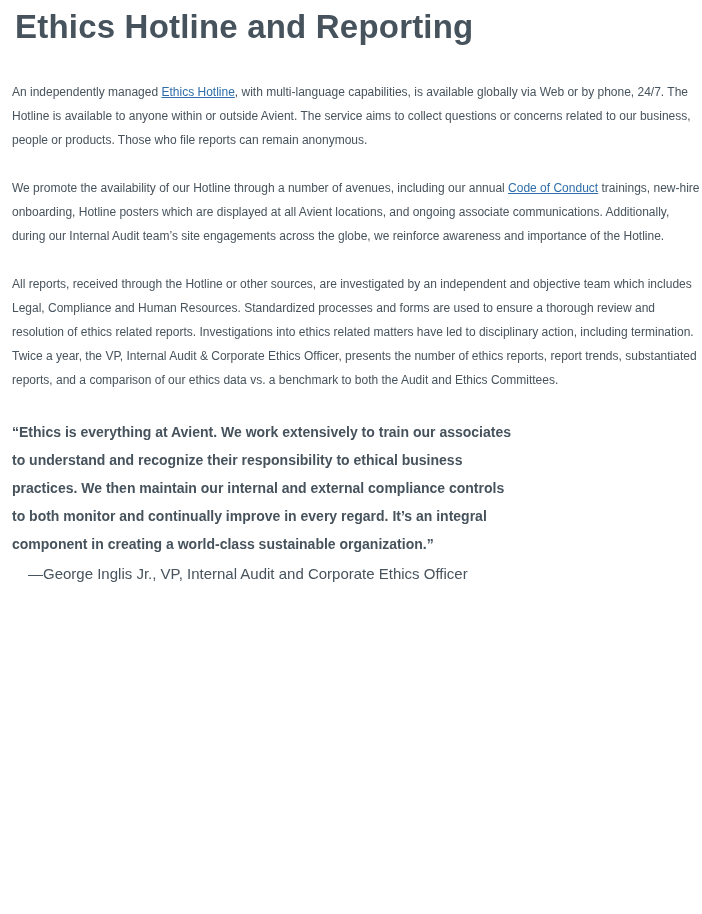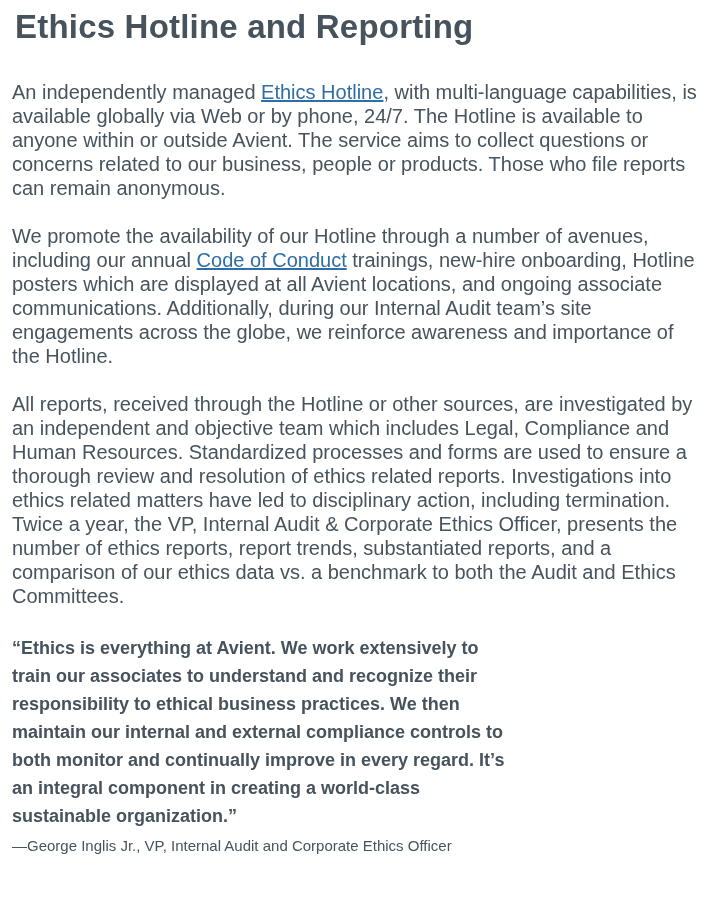--- a/index.html
+++ b/index.html
@@ -21,40 +21,40 @@
   .page-title {
     margin: 0 0 32px 3px;
     font-size: 33px;
     line-height: 42px;
     font-weight: bold;
     letter-spacing: 0.2px;
     color: #46525c;
   }
   .para {
     margin: 0 0 24px 0;
-    font-size: 20px;
+    font-size: 12px;
     line-height: 24px;
     max-width: 700px;
   }
   .inline-link {
     color: #2e6da8;
     text-decoration: underline;
     cursor: pointer;
   }
   .pull-quote {
     margin: 26px 0 0 0;
     padding: 0;
     max-width: 505px;
-    font-size: 18px;
+    font-size: 14px;
     line-height: 28px;
     font-weight: bold;
     color: #46525c;
   }
   .quote-attribution {
-    margin: 6px 0 0 0;
+    margin: 6px 0 0 16px;
     font-size: 15px;
     line-height: 20px;
     color: #47535d;
   }
 </style>
 </head>
 <body>
 
 <main class="page">
   <h1 class="page-title">Ethics Hotline and Reporting</h1>

